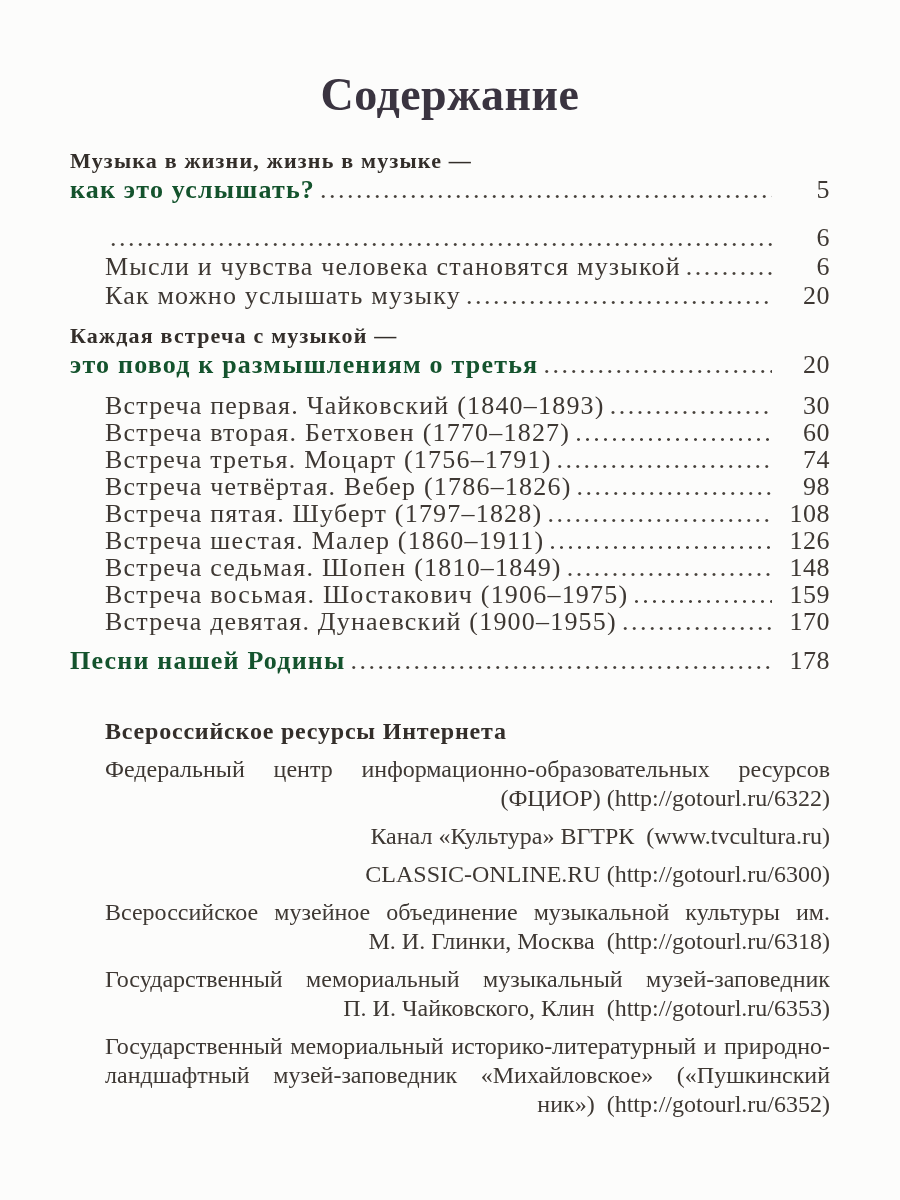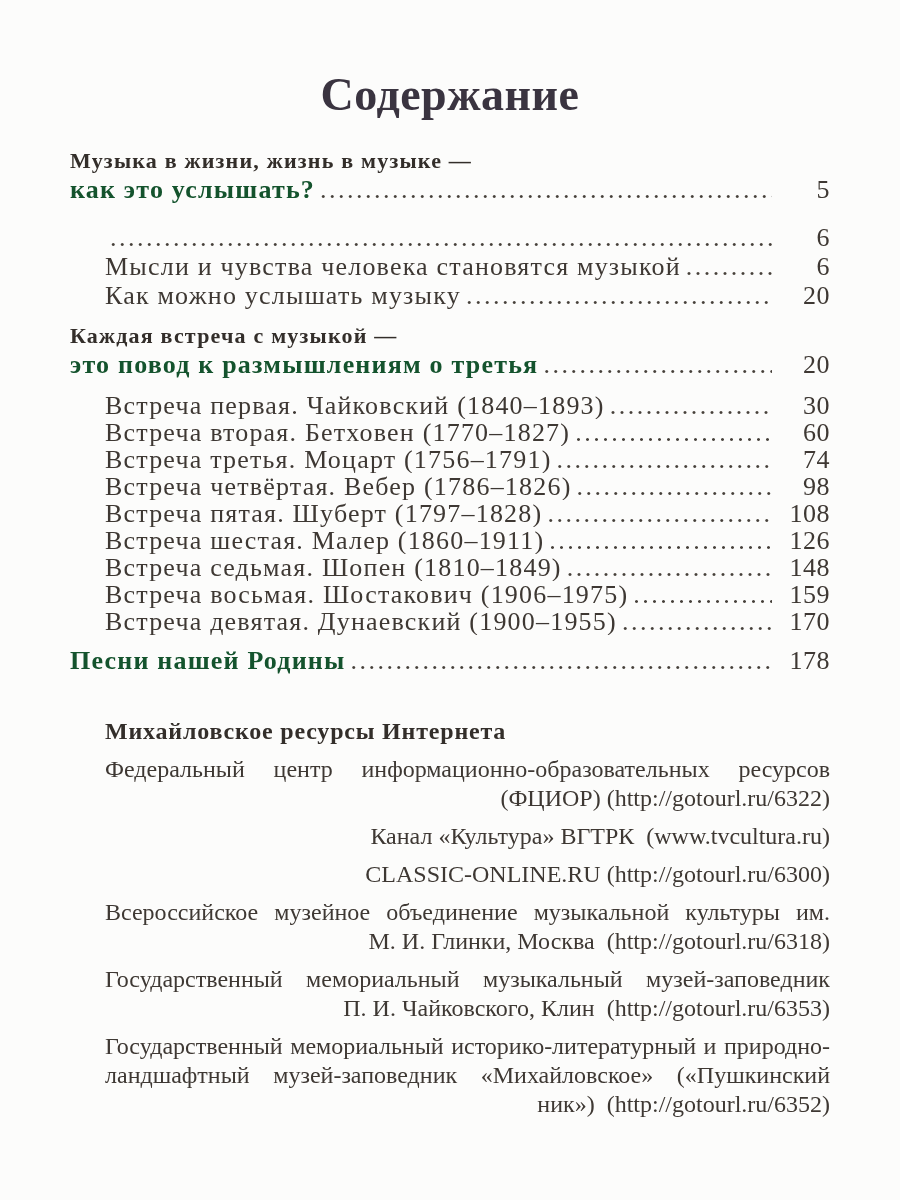--- a/index.html
+++ b/index.html
@@ -187,21 +187,21 @@
         <div class="toc-section">
           <div class="toc-row head">
             <span class="toc-label">Песни нашей Родины</span>
             <span class="leader"></span>
             <span class="pagenum">178</span>
           </div>
         </div>
       </div>
 
     <div class="resources">
-      <h2 class="res-heading">Михайловское ресурсы Интернета</h2>
+      <h2 class="res-heading">Всероссийское ресурсы Интернета</h2>
       <div id="res-list">
           <div class="res-para">
             <div class="res-line">Федеральный центр информационно-образовательных ресурсов</div>
             <div class="res-line last">(ФЦИОР) (http://gotourl.ru/6322)</div>
           </div>
           <div class="res-para">
             <div class="res-line last">Канал «Культура» ВГТРК&nbsp; (www.tvcultura.ru)</div>
           </div>
           <div class="res-para">
             <div class="res-line last">CLASSIC-ONLINE.RU (http://gotourl.ru/6300)</div>

